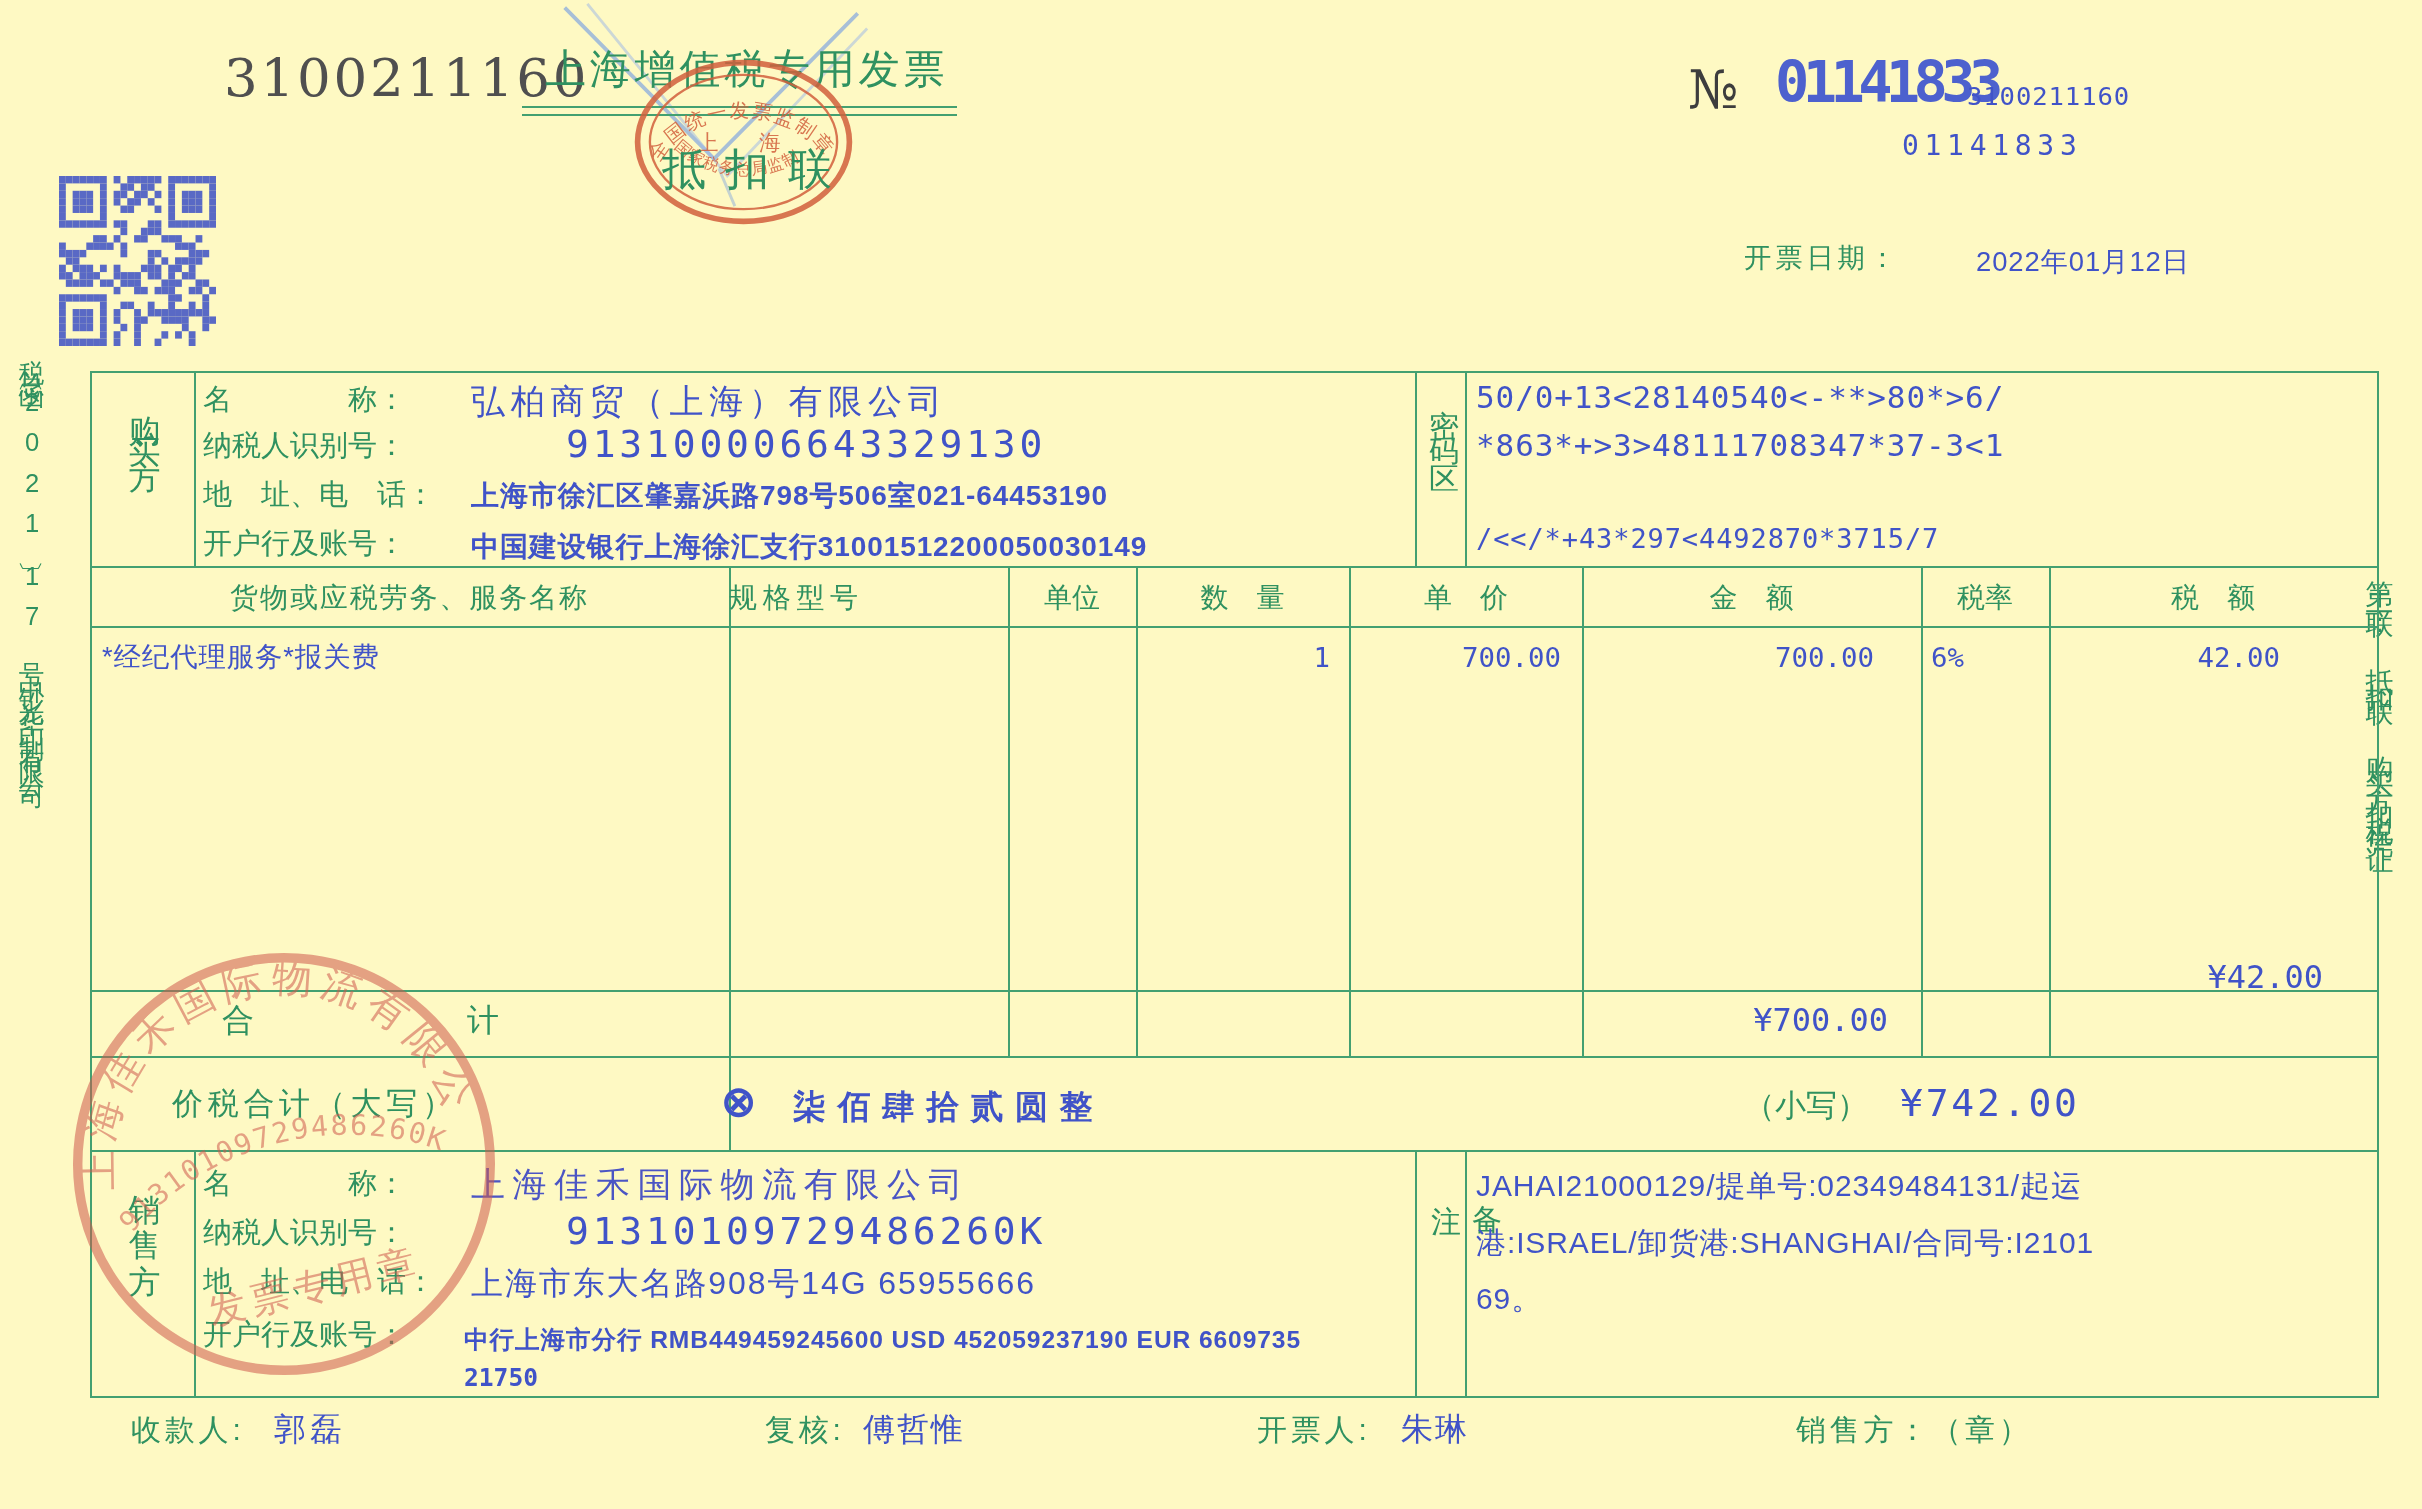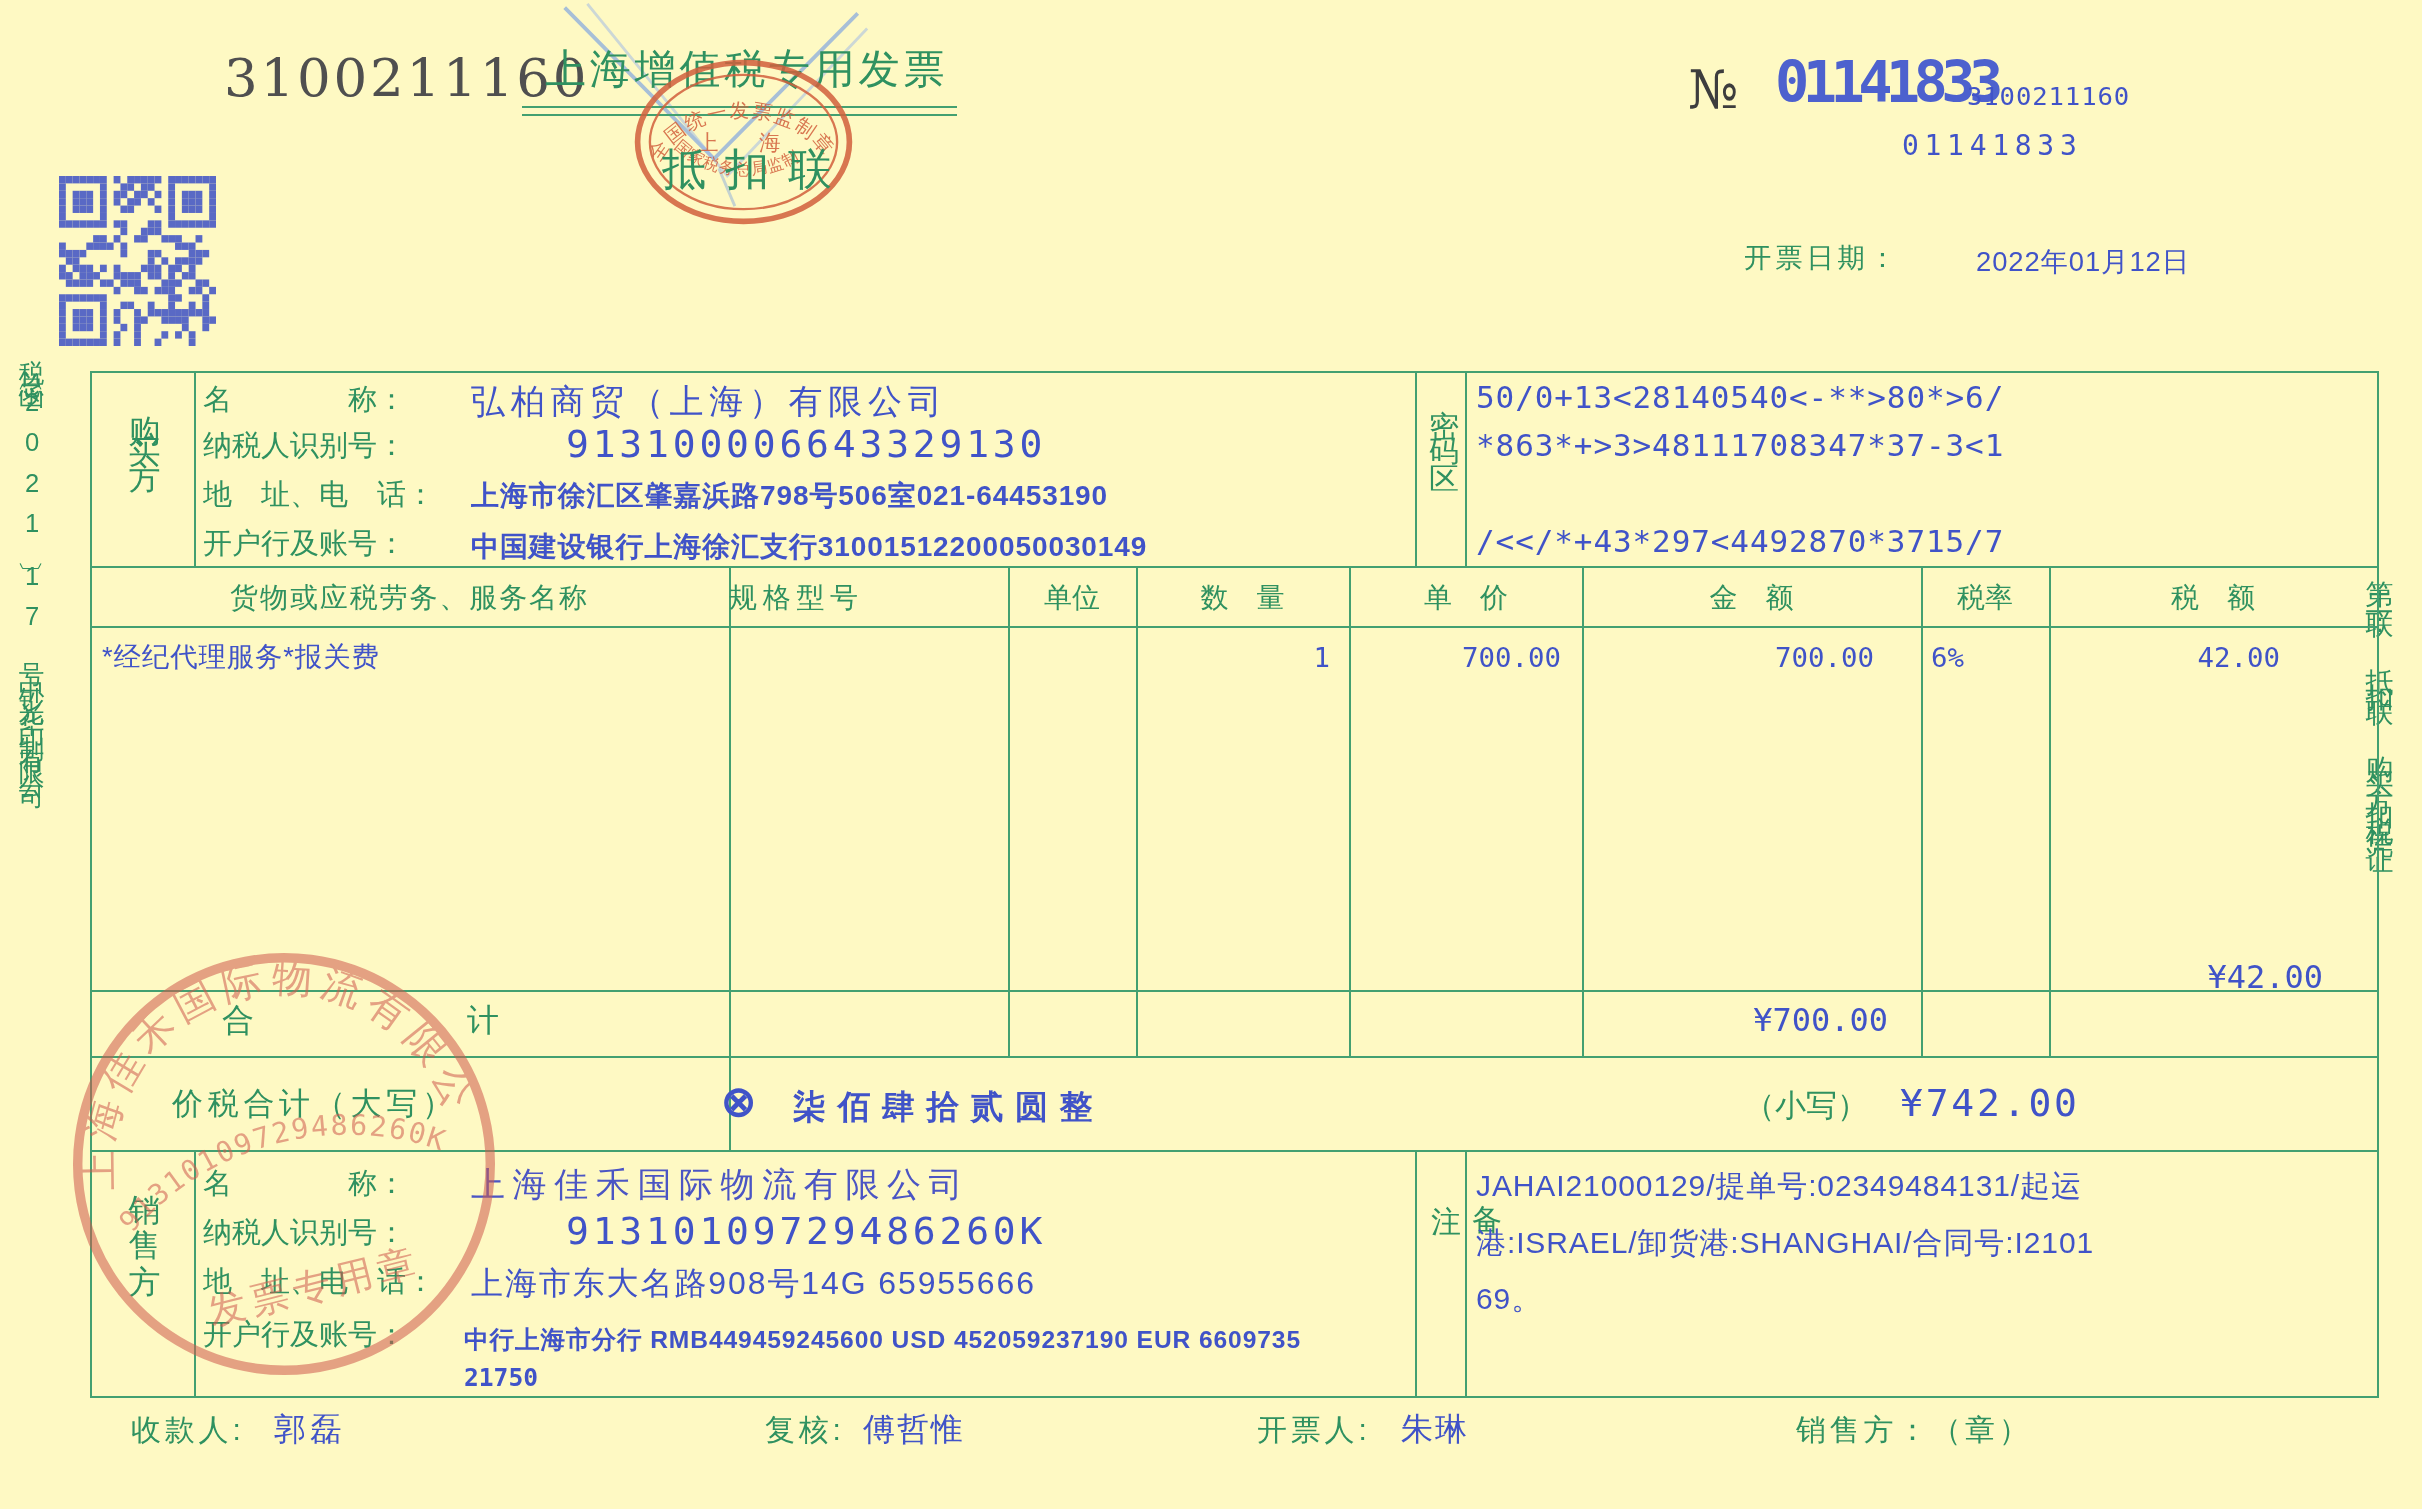--- a/index.html
+++ b/index.html
@@ -370,21 +370,21 @@
 
   <div class="abs g nowrap" style="left:203px;top:475px;font-size:29px">地　址、电　话：</div>
   <div class="abs b nowrap" style="left:471px;top:477px;font-size:28px;font-weight:bold;letter-spacing:0.9px">上海市徐汇区肇嘉浜路798号506室021-64453190</div>
 
   <div class="abs g nowrap" style="left:203px;top:524px;font-size:29px">开户行及账号：</div>
   <div class="abs b nowrap" style="left:471px;top:528px;font-size:28px;font-weight:bold;letter-spacing:0.9px">中国建设银行上海徐汇支行31001512200050030149</div>
 
   <div class="abs g vert" style="left:1423px;top:386px;height:170px;font-size:30px;letter-spacing:28px">密码区</div>
   <div class="abs b mono nowrap" style="left:1476px;top:379px;font-size:31px;letter-spacing:0.9px">50/0+13&lt;28140540&lt;-**&gt;80*&gt;6/</div>
   <div class="abs b mono nowrap" style="left:1476px;top:427px;font-size:31px;letter-spacing:0.9px">*863*+&gt;3&gt;48111708347*37-3&lt;1</div>
-  <div class="abs b mono nowrap" style="left:1476px;top:523px;font-size:31px;letter-spacing:0.9px">/&lt;&lt;/*+43*297&lt;4492870*3715/7</div>
+  <div class="abs b mono nowrap" style="left:1476px;top:523px;font-size:27px;letter-spacing:0.9px">/&lt;&lt;/*+43*297&lt;4492870*3715/7</div>
 
   <div class="abs g" style="left:90px;top:579px;width:639px;text-align:center;font-size:28px;letter-spacing:1.9px">货物或应税劳务、服务名称</div>
   <div class="abs g" style="left:729px;top:579px;width:279px;text-align:left;font-size:28px;letter-spacing:5.7px">规格型号</div>
   <div class="abs g" style="left:1008px;top:579px;width:128px;text-align:center;font-size:28px">单位</div>
   <div class="abs g" style="left:1136px;top:579px;width:213px;text-align:center;font-size:28px">数　量</div>
   <div class="abs g" style="left:1349px;top:579px;width:234px;text-align:center;font-size:28px">单　价</div>
   <div class="abs g" style="left:1582px;top:579px;width:339px;text-align:center;font-size:28px">金　额</div>
   <div class="abs g" style="left:1921px;top:579px;width:128px;text-align:center;font-size:28px">税率</div>
   <div class="abs g" style="left:2049px;top:579px;width:328px;text-align:center;font-size:28px">税　额</div>
 

